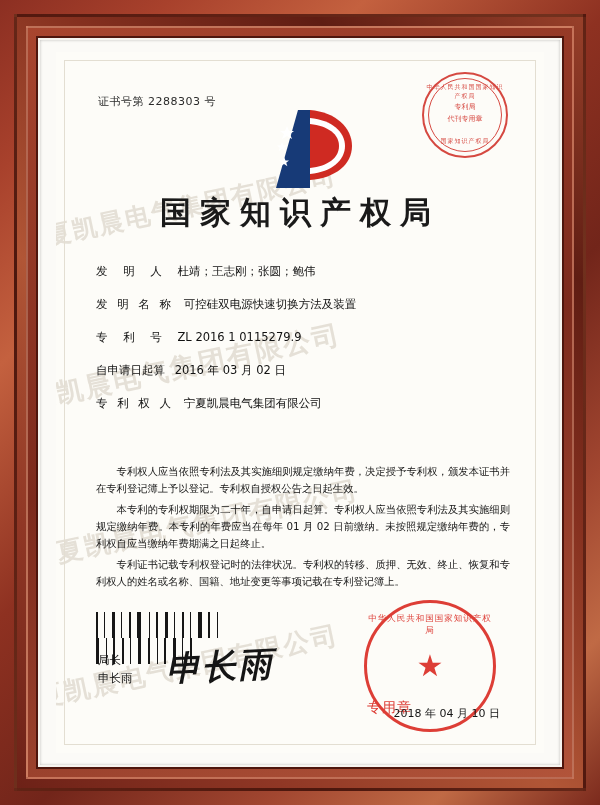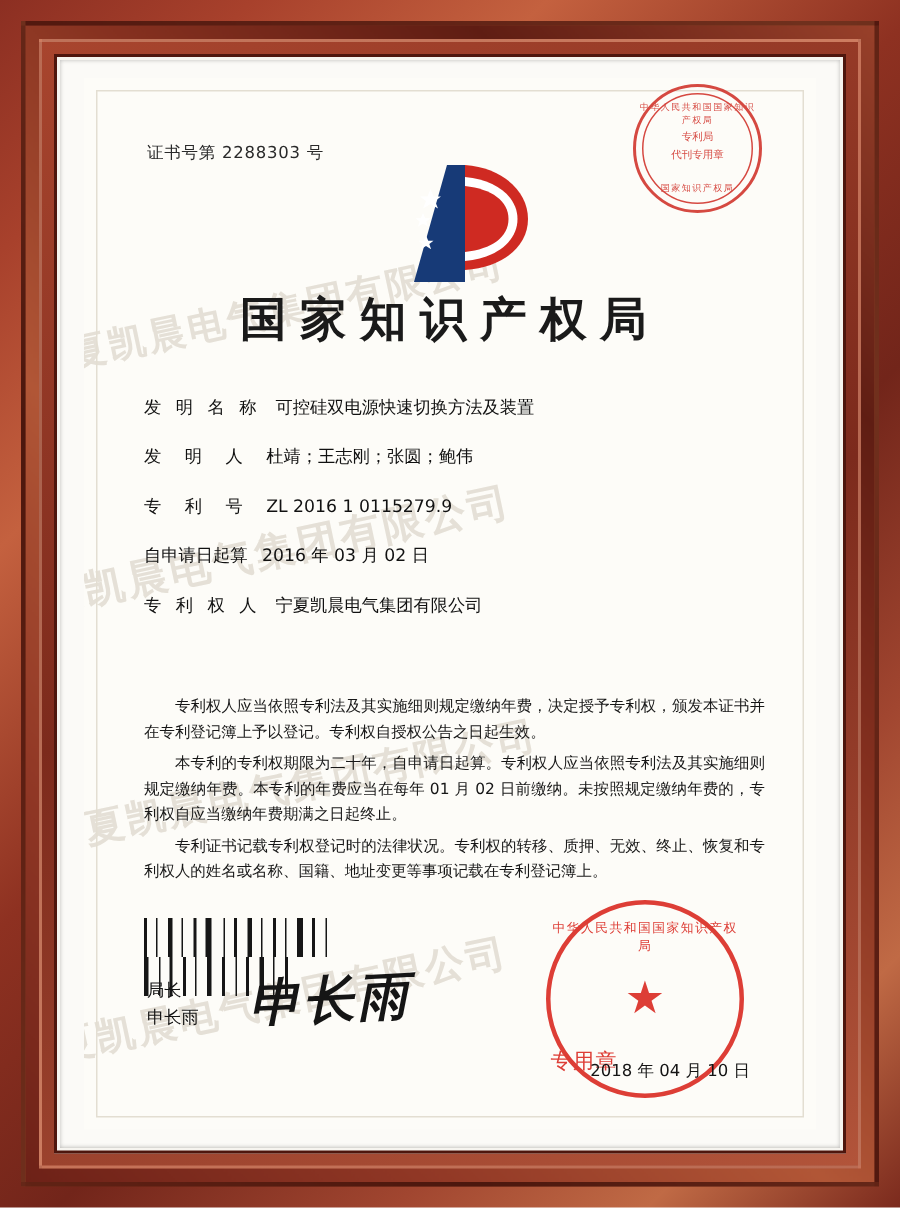--- a/index.html
+++ b/index.html
@@ -95,21 +95,21 @@
     position: absolute;
     left: 42px; top: 42px;
     font-size: 11px;
     color: #2a2a2a;
     letter-spacing: 0.5px;
   }
 
   
   .top-seal {
     position: absolute;
-    right: 36px; top: 4px;
+    right: 36px; top: 20px;
     width: 82px; height: 82px;
     border: 2px solid #cf2a22;
     border-radius: 50%;
     color: #cf2a22;
     opacity: 0.85;
   }
   .top-seal .ts-ring {
     position: absolute;
     left: 4px; top: 4px; right: 4px; bottom: 4px;
     border: 1px solid #cf2a22;
@@ -330,26 +330,26 @@
           <polygon points="42,38 43.5,41.5 47,41.5 44.2,43.7 45.4,47.2 42,45 38.6,47.2 39.8,43.7 37,41.5 40.5,41.5"></polygon>
           <polygon points="44,53 45.5,56.5 49,56.5 46.2,58.7 47.4,62.2 44,60 40.6,62.2 41.8,58.7 39,56.5 42.5,56.5"></polygon>
         </g>
       </svg>
     </div>
 
     <div class="title">国家知识产权局</div>
 
     <div class="fields">
       <div class="field-row">
+        <span class="field-label lbl-wide">发 明 人</span>
+        <span class="field-value">杜靖；王志刚；张圆；鲍伟</span>
+      </div>
+      <div class="field-row">
         <span class="field-label lbl-mid">发 明 名 称</span>
         <span class="field-value">可控硅双电源快速切换方法及装置</span>
-      </div>
-      <div class="field-row">
-        <span class="field-label lbl-wide">发 明 人</span>
-        <span class="field-value">杜靖；王志刚；张圆；鲍伟</span>
       </div>
       <div class="field-row">
         <span class="field-label lbl-wide">专 利 号</span>
         <span class="field-value">ZL 2016 1 0115279.9</span>
       </div>
       <div class="field-row">
         <span class="field-label">自申请日起算</span>
         <span class="field-value">2016 年 03 月 02 日</span>
       </div>
       <div class="field-row">

